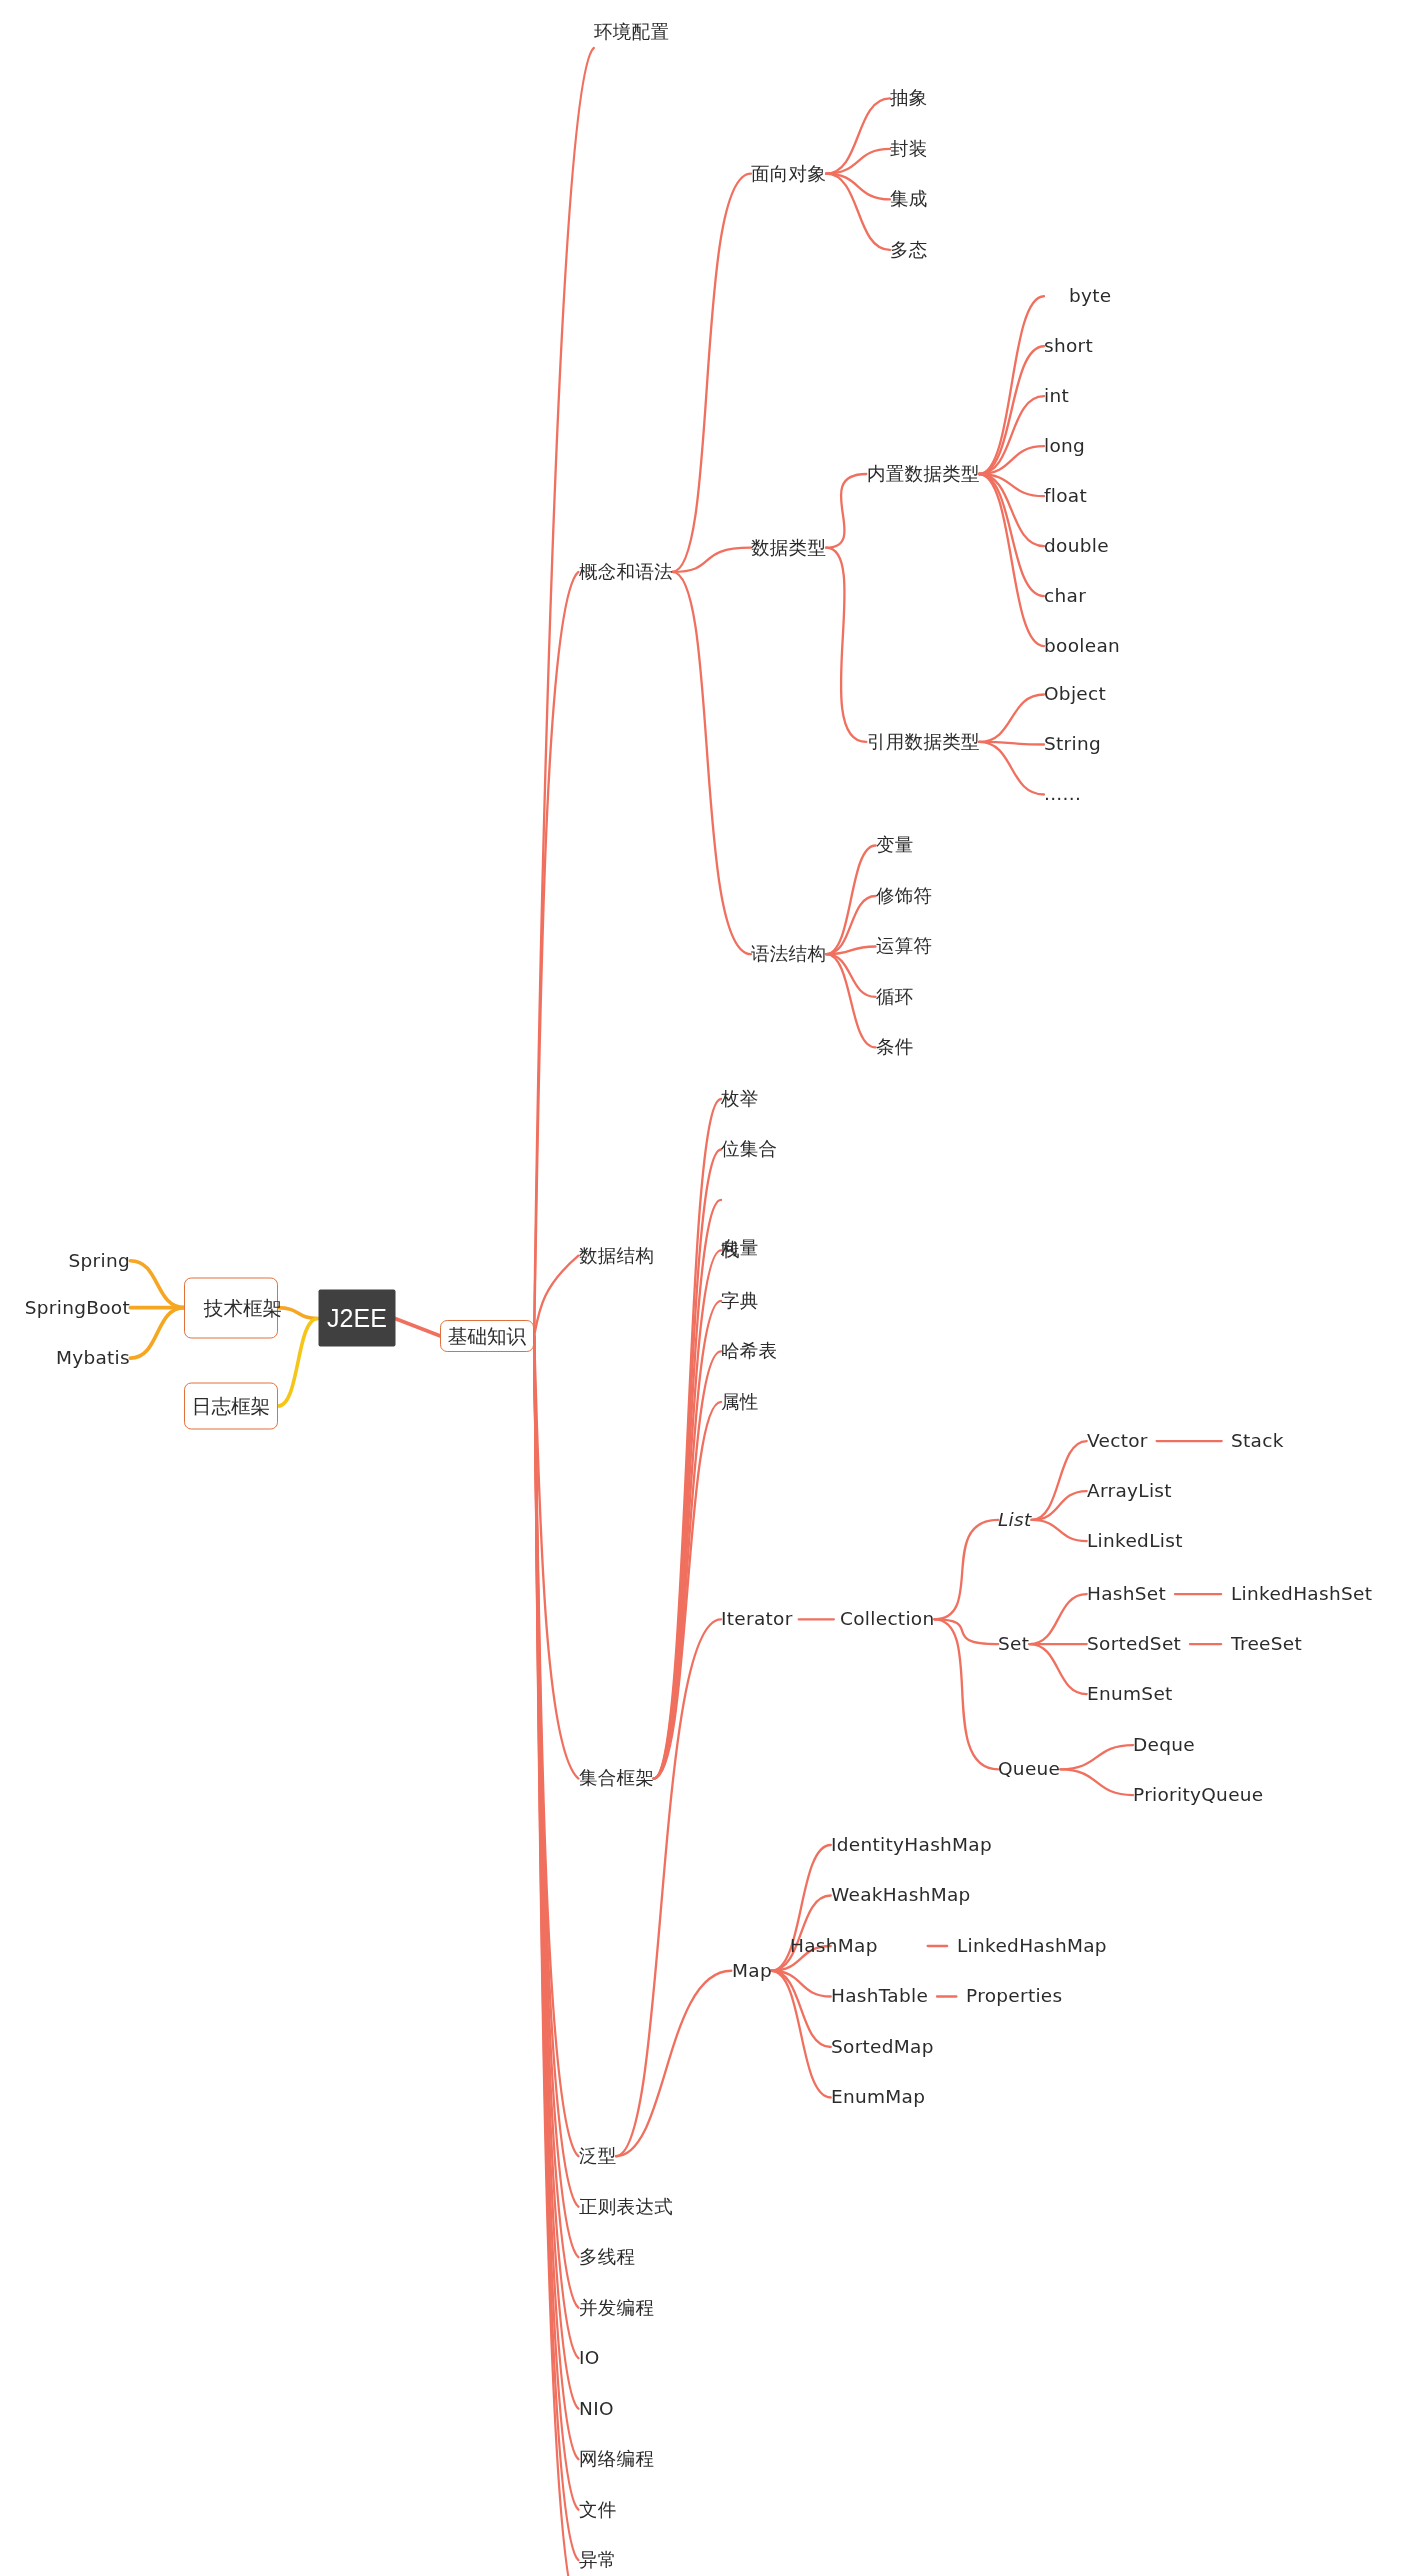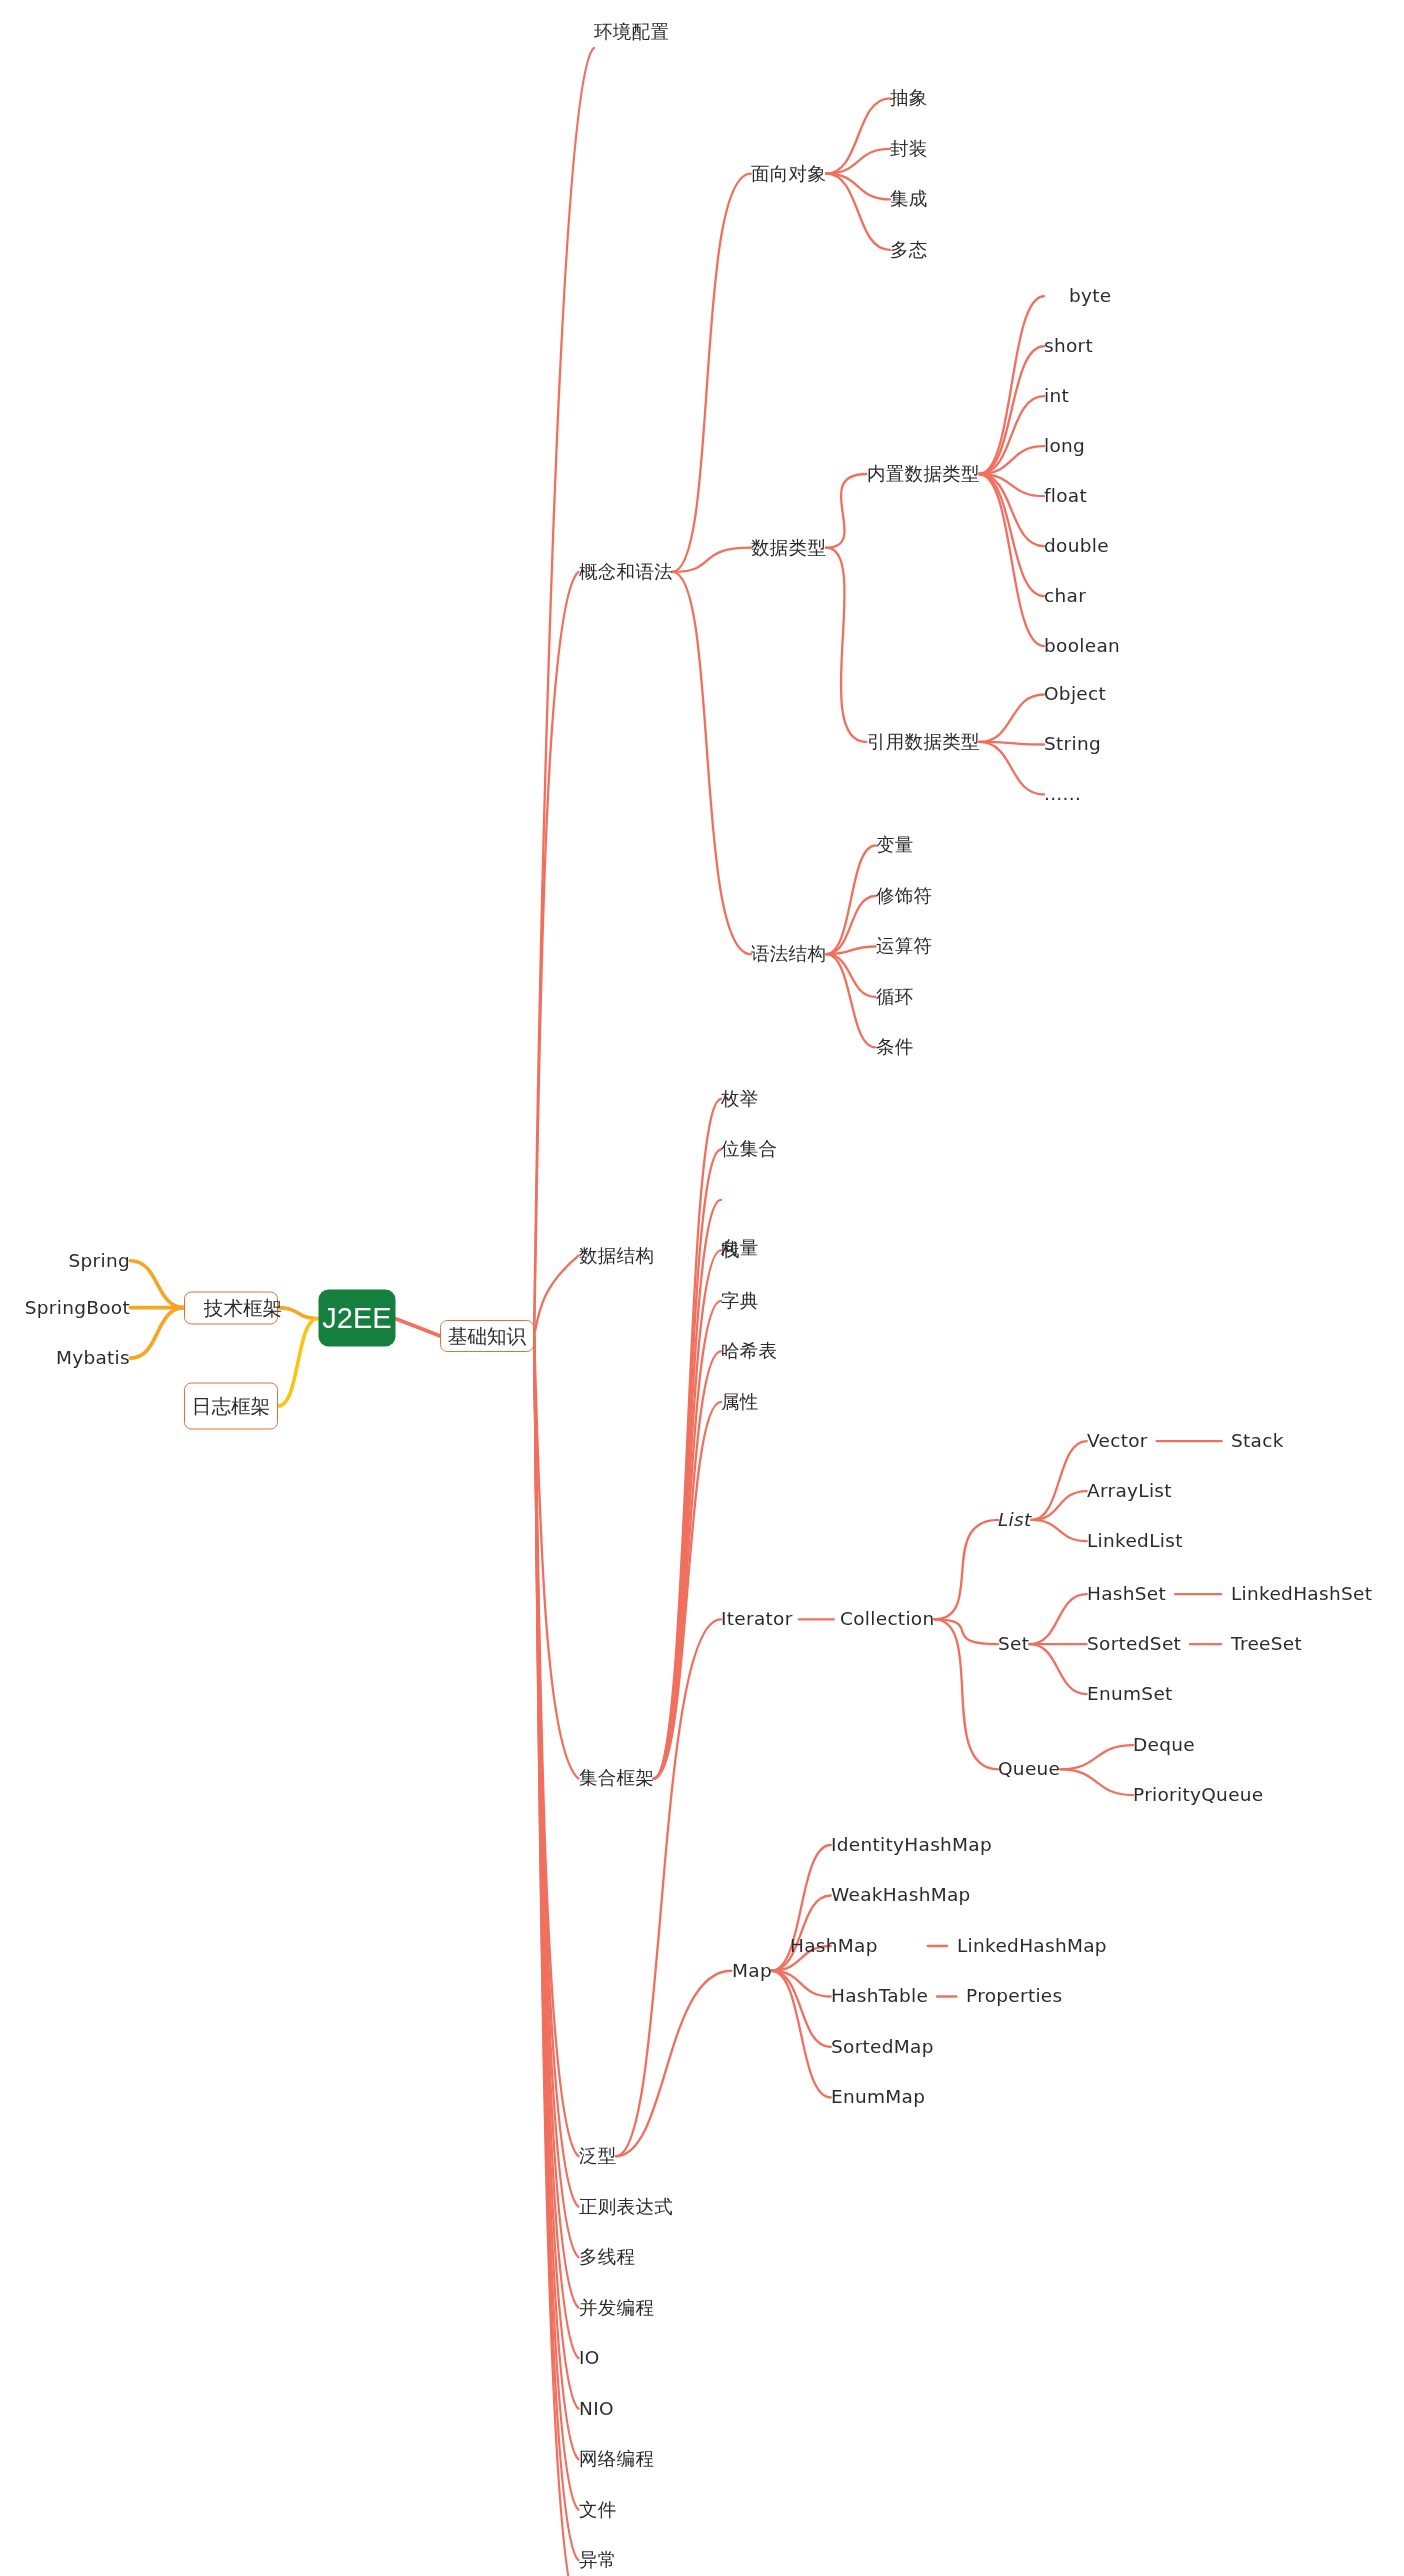--- a/index.html
+++ b/index.html
@@ -11,22 +11,22 @@
         transform:translateY(-50%);}
   .node.cjk{font-family:"DejaVu Sans","Liberation Sans",sans-serif;}
   .boxnode{position:absolute;box-sizing:border-box;display:flex;
         align-items:center;justify-content:center;
         border:1.5px solid #e2703a;border-radius:7.2px;background:#fff;
         font-size:19.6px;color:#2b2b2b;white-space:nowrap;
         font-family:"DejaVu Sans","Liberation Sans",sans-serif;
         transform:translate(-50%,-50%);}
   .rootnode{position:absolute;box-sizing:border-box;display:flex;
         align-items:center;justify-content:center;
-        border:none;border-radius:10px;background:#15803d;
-        font-size:29px;color:#ffffff;white-space:nowrap;
+        border:none;border-radius:2px;background:#404040;
+        font-size:25px;color:#ffffff;white-space:nowrap;
         font-family:"Liberation Sans",sans-serif;
         transform:translate(-50%,-50%);}
 </style>
 </head>
 <body>
 
 <div id="canvas">
   <svg id="links" viewBox="0 0 2726 5188" preserveAspectRatio="none">
       <path d="M 358 2538 C 300.25 2538, 310.75 2447, 253 2447" fill="none" stroke="#f5a623" stroke-width="7" stroke-linecap="round"></path>
       <path d="M 358 2538 C 300.25 2538, 310.75 2538, 253 2538" fill="none" stroke="#f5a623" stroke-width="7" stroke-linecap="round"></path>
@@ -101,21 +101,21 @@
       <path d="M 1497.484375 3825 C 1561.01796875 3825, 1549.46640625 3679, 1613 3679" fill="none" stroke="#f0705f" stroke-width="4.5" stroke-linecap="round"></path>
       <path d="M 1497.484375 3825 C 1561.01796875 3825, 1549.46640625 3777, 1613 3777" fill="none" stroke="#f0705f" stroke-width="4.5" stroke-linecap="round"></path>
       <path d="M 1497.484375 3825 C 1561.01796875 3825, 1549.46640625 3875, 1613 3875" fill="none" stroke="#f0705f" stroke-width="4.5" stroke-linecap="round"></path>
       <path d="M 1497.484375 3825 C 1561.01796875 3825, 1549.46640625 3973, 1613 3973" fill="none" stroke="#f0705f" stroke-width="4.5" stroke-linecap="round"></path>
       <path d="M 1497.484375 3825 C 1561.01796875 3825, 1549.46640625 4071, 1613 4071" fill="none" stroke="#f0705f" stroke-width="4.5" stroke-linecap="round"></path>
       <path d="M 1801.1875 3777 L 1839 3777" fill="none" stroke="#f0705f" stroke-width="4.5" stroke-linecap="round"></path>
       <path d="M 1819.296875 3875 L 1857 3875" fill="none" stroke="#f0705f" stroke-width="4.5" stroke-linecap="round"></path>
     </svg>
   <div id="nodes-layer">
       <div class="rootnode" style="left: 357px; top: 1318px; width: 77px; height: 57px;">J2EE</div>
-      <div class="boxnode" style="left: 231px; top: 1308px; width: 94px; height: 33px; padding-left: 24px;">技术框架</div>
+      <div class="boxnode" style="left: 231px; top: 1308px; width: 94px; height: 61px; padding-left: 24px;">技术框架</div>
       <div class="boxnode" style="left: 231px; top: 1406px; width: 94px; height: 47px;">日志框架</div>
       <div class="node cjk" style="top: 1261px; left: 0px; width: 130px; text-align: right;">Spring</div>
       <div class="node cjk" style="top: 1308px; left: 0px; width: 130px; text-align: right;">SpringBoot</div>
       <div class="node cjk" style="top: 1358px; left: 0px; width: 130px; text-align: right;">Mybatis</div>
       <div class="boxnode" style="left: 487px; top: 1336px; width: 94px; height: 32px;">基础知识</div>
       <div class="node cjk" style="top: 32px; left: 594px;">环境配置</div>
       <div class="node cjk" style="top: 572px; left: 579px;">概念和语法</div>
       <div class="node cjk" style="top: 1256px; left: 579px;">数据结构</div>
       <div class="node cjk" style="top: 1778px; left: 579px;">集合框架</div>
       <div class="node cjk" style="top: 2156px; left: 579px;">泛型</div>

